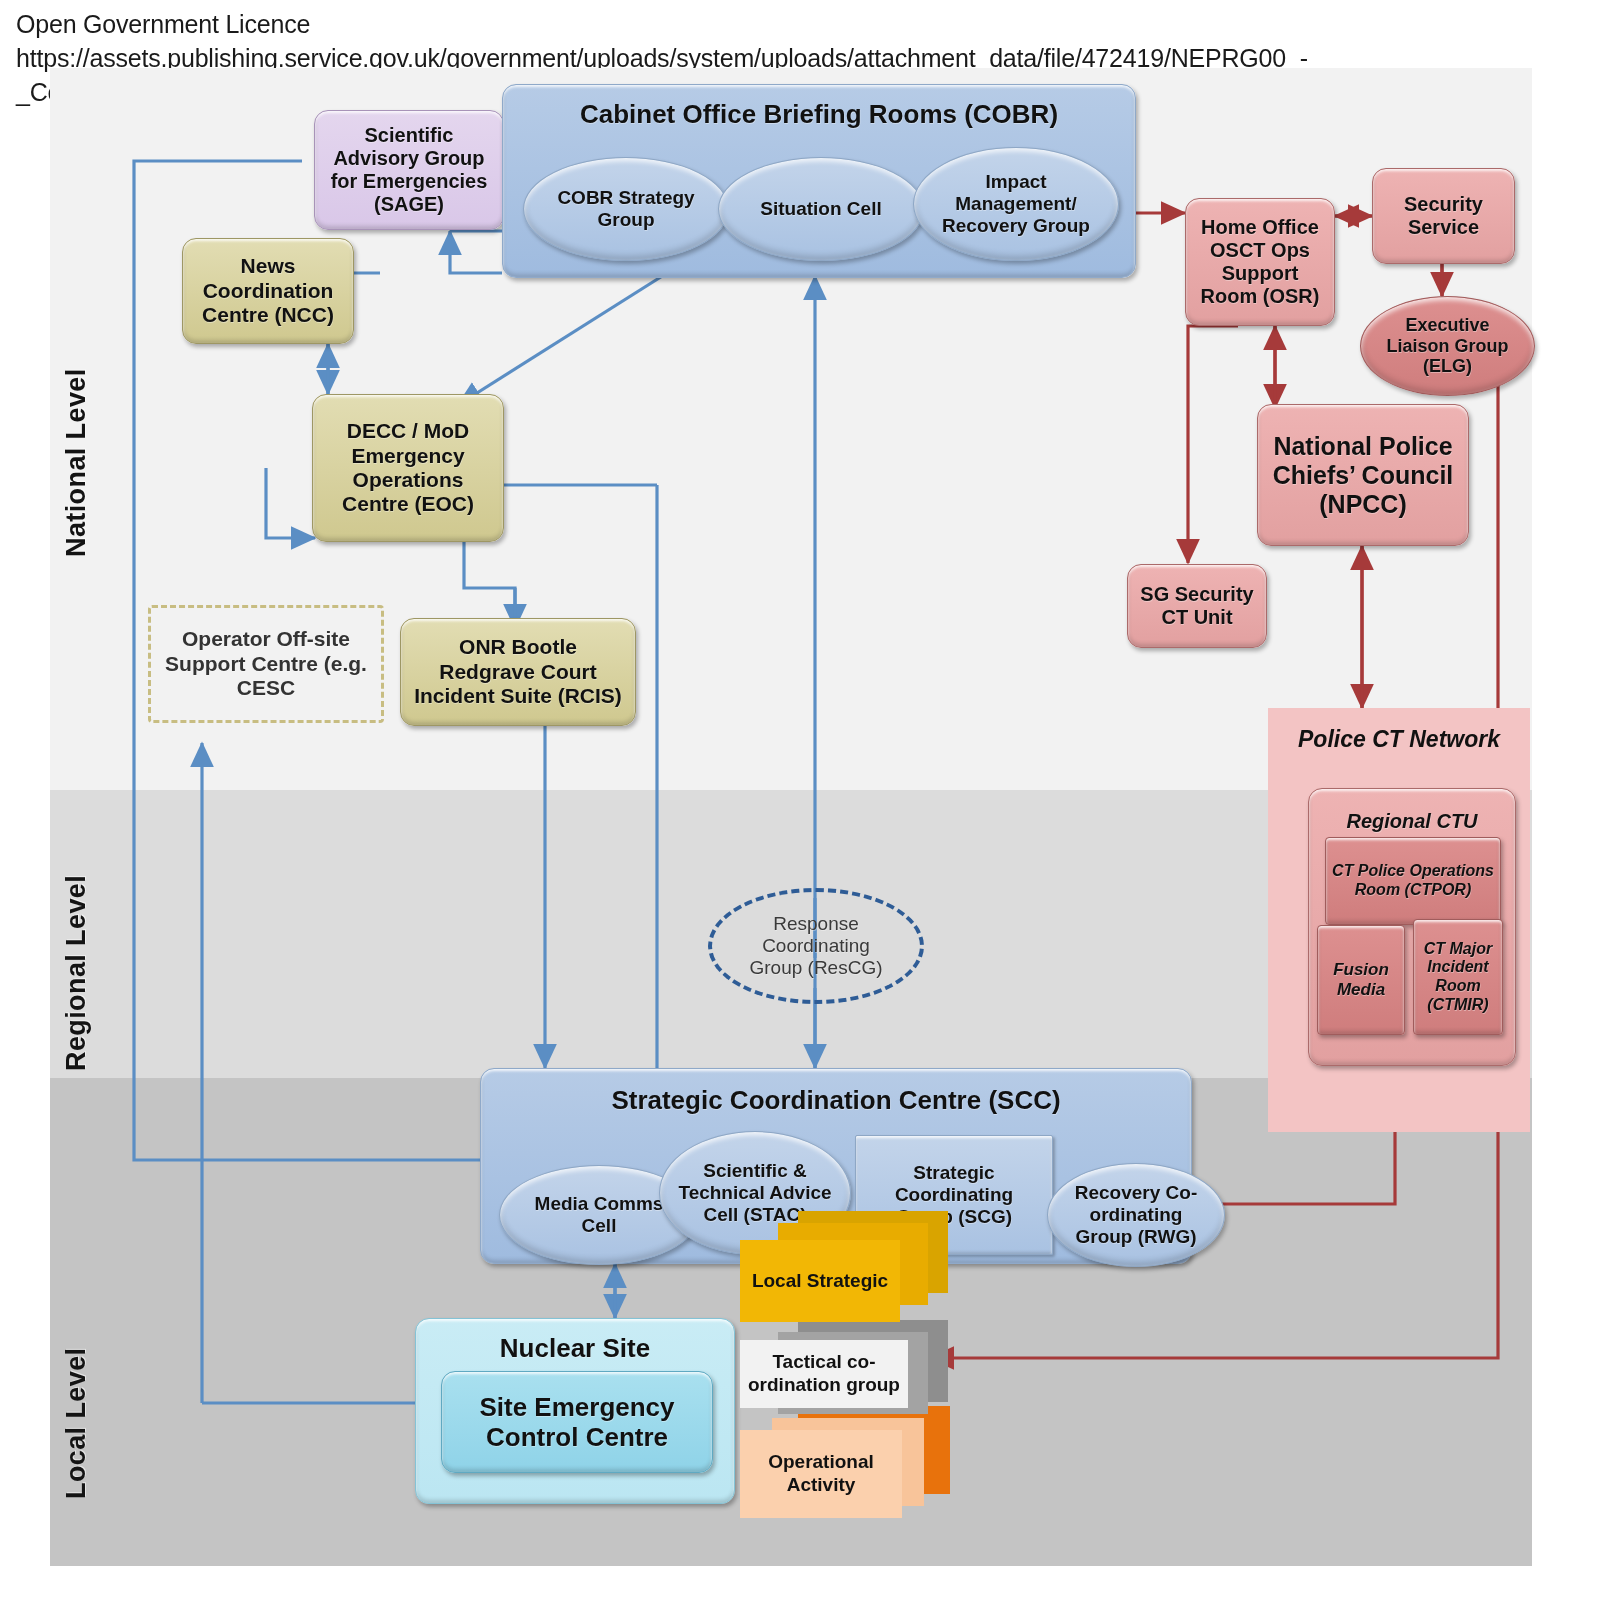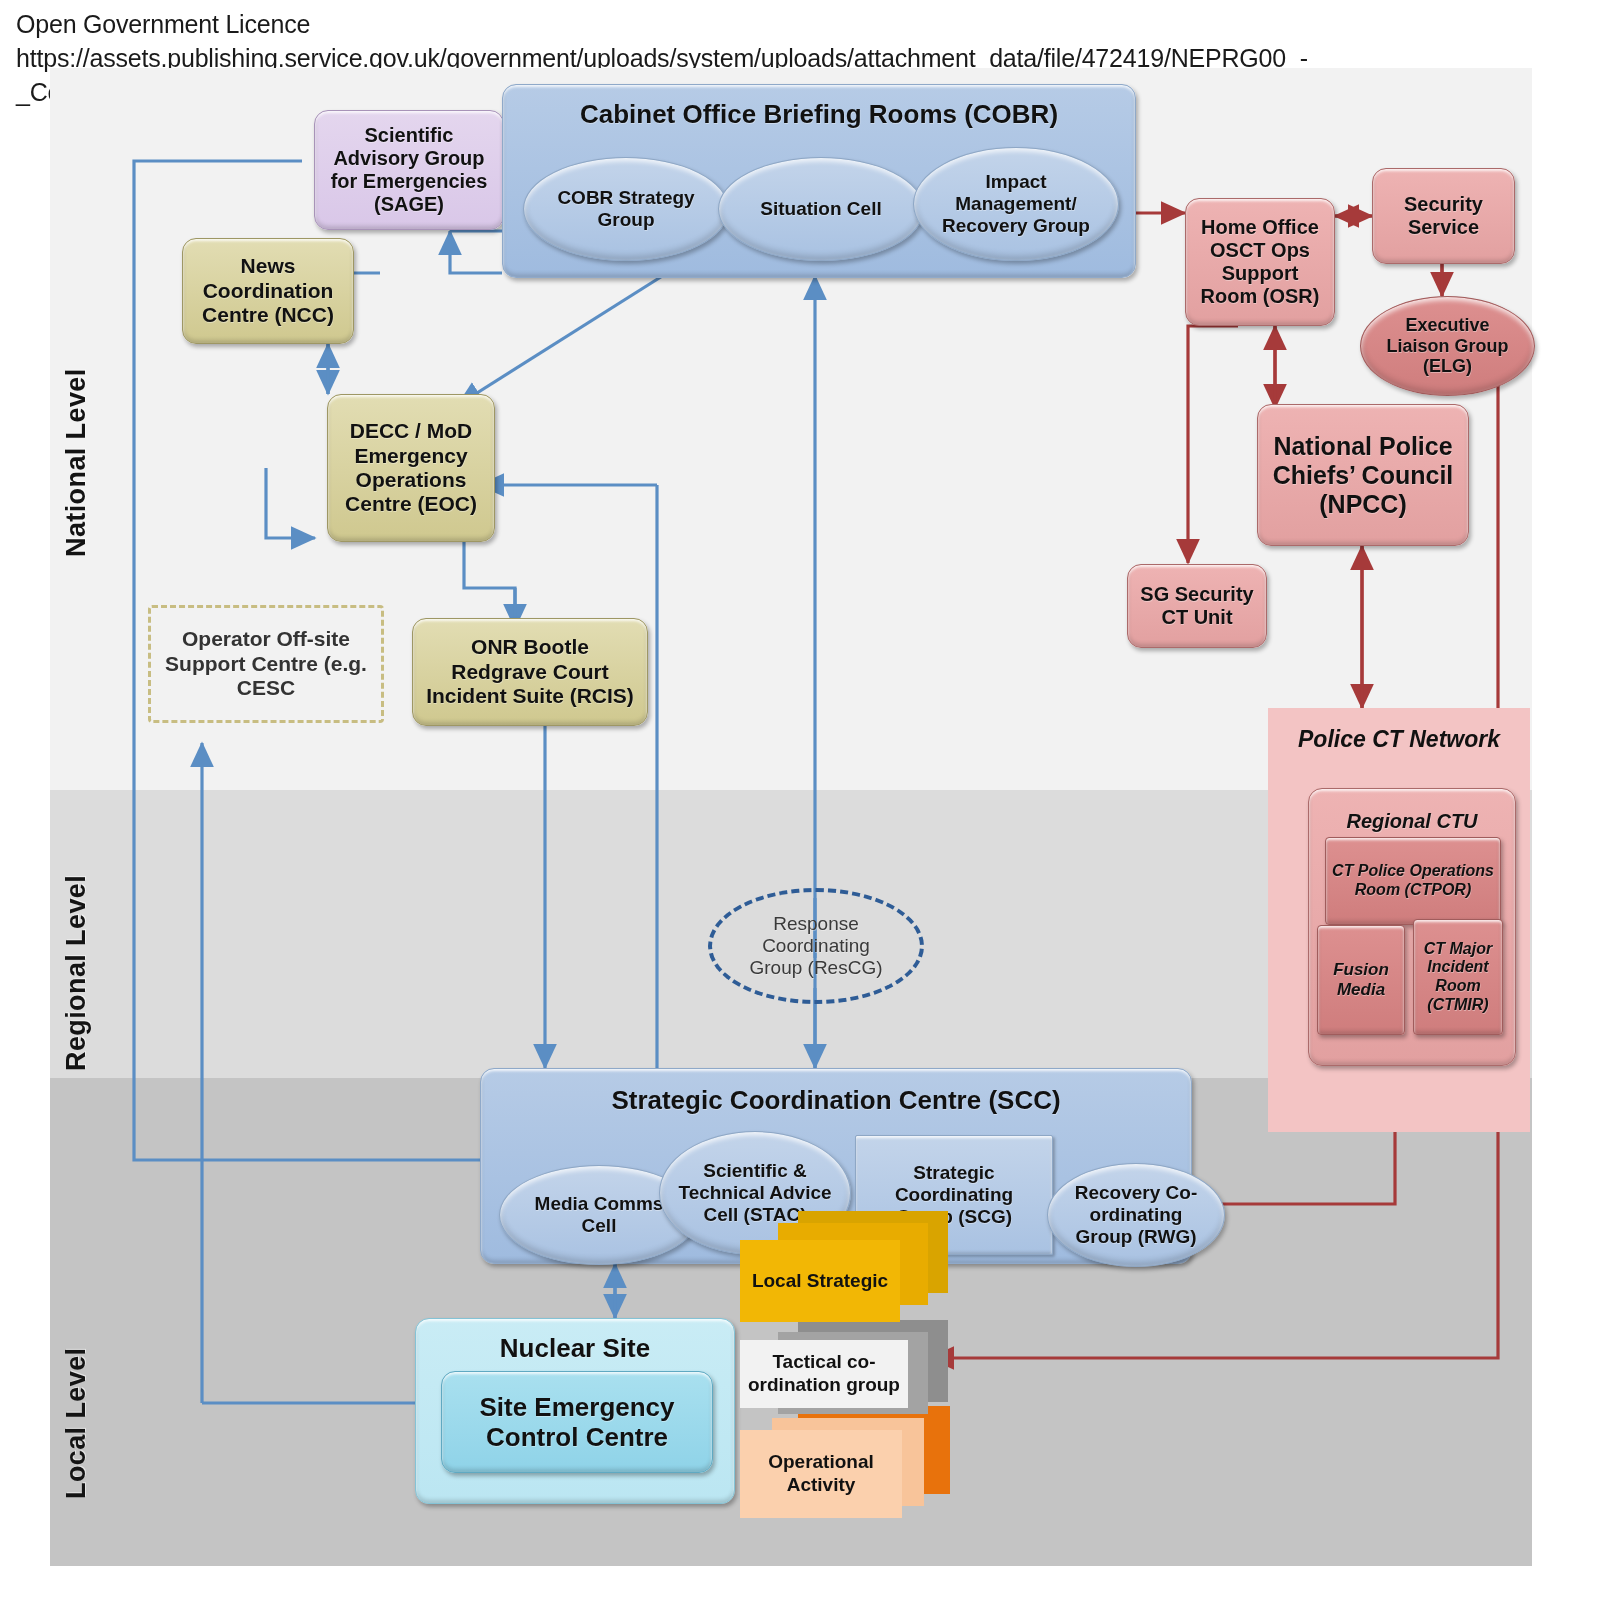--- a/index.html
+++ b/index.html
@@ -262,29 +262,29 @@
     </div>
     <div class="node ell pal-blue-in" style="left:410px; top:62px; width:206px; height:114px; font-size:19px; padding:0 18px;">
       <span>Impact Management/ Recovery Group</span>
     </div>
   </div>
 
   <div class="node rrect pal-khaki" style="left:132px; top:170px; width:172px; height:106px; font-size:21px; padding:8px 8px;">
     <span>News Coordination Centre (NCC)</span>
   </div>
 
-  <div class="node rrect pal-khaki" style="left:262px; top:326px; width:168px; height:148px; font-size:21px; padding:0 8px;margin-left:15px;">
+  <div class="node rrect pal-khaki" style="left:262px; top:326px; width:192px; height:148px; font-size:21px; padding:0 8px;">
     <span>DECC / MoD Emergency Operations Centre (EOC)</span>
   </div>
 
   <div class="node dash-rect" style="left:98px; top:537px; width:236px; height:118px; font-size:21px; padding:0 12px; font-weight:bold; color:#333;">
     <span>Operator Off-site Support Centre (e.g. CESC</span>
   </div>
 
-  <div class="node rrect pal-khaki" style="left:350px; top:550px; width:236px; height:108px; font-size:21px; padding:0 8px;margin-left:12px;">
+  <div class="node rrect pal-khaki" style="left:350px; top:550px; width:236px; height:108px; font-size:21px; padding:0 8px;">
     <span>ONR Bootle Redgrave Court Incident Suite (RCIS)</span>
   </div>
 
   <div class="node rrect pal-rose" style="left:1135px; top:130px; width:150px; height:128px; font-size:20px; padding:0 6px;">
     <span>Home Office OSCT Ops Support Room (OSR)</span>
   </div>
 
   <div class="node rrect pal-rose" style="left:1322px; top:100px; width:143px; height:96px; font-size:20px; padding:0 6px;">
     <span>Security Service</span>
   </div>

